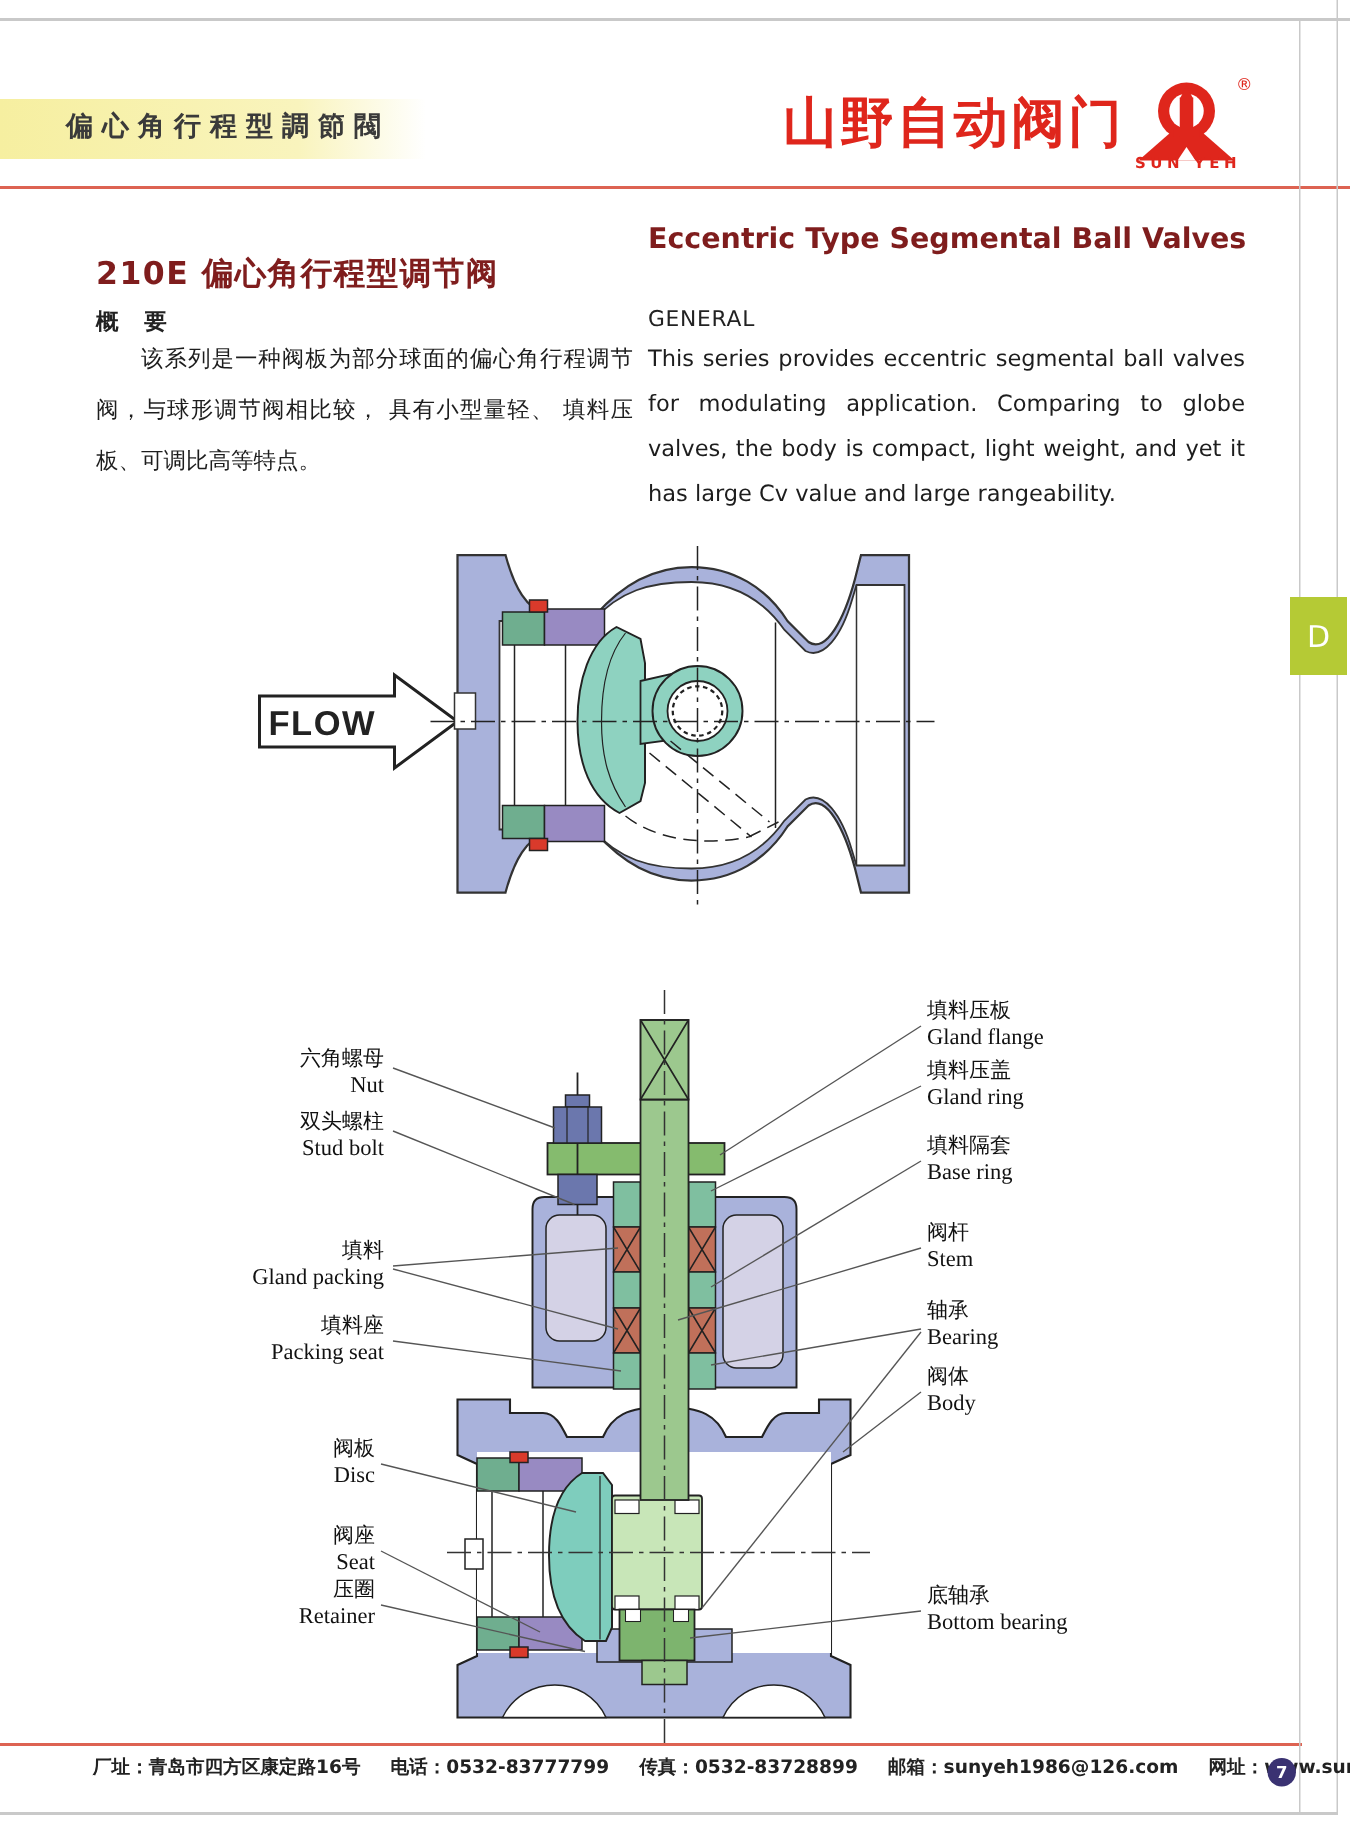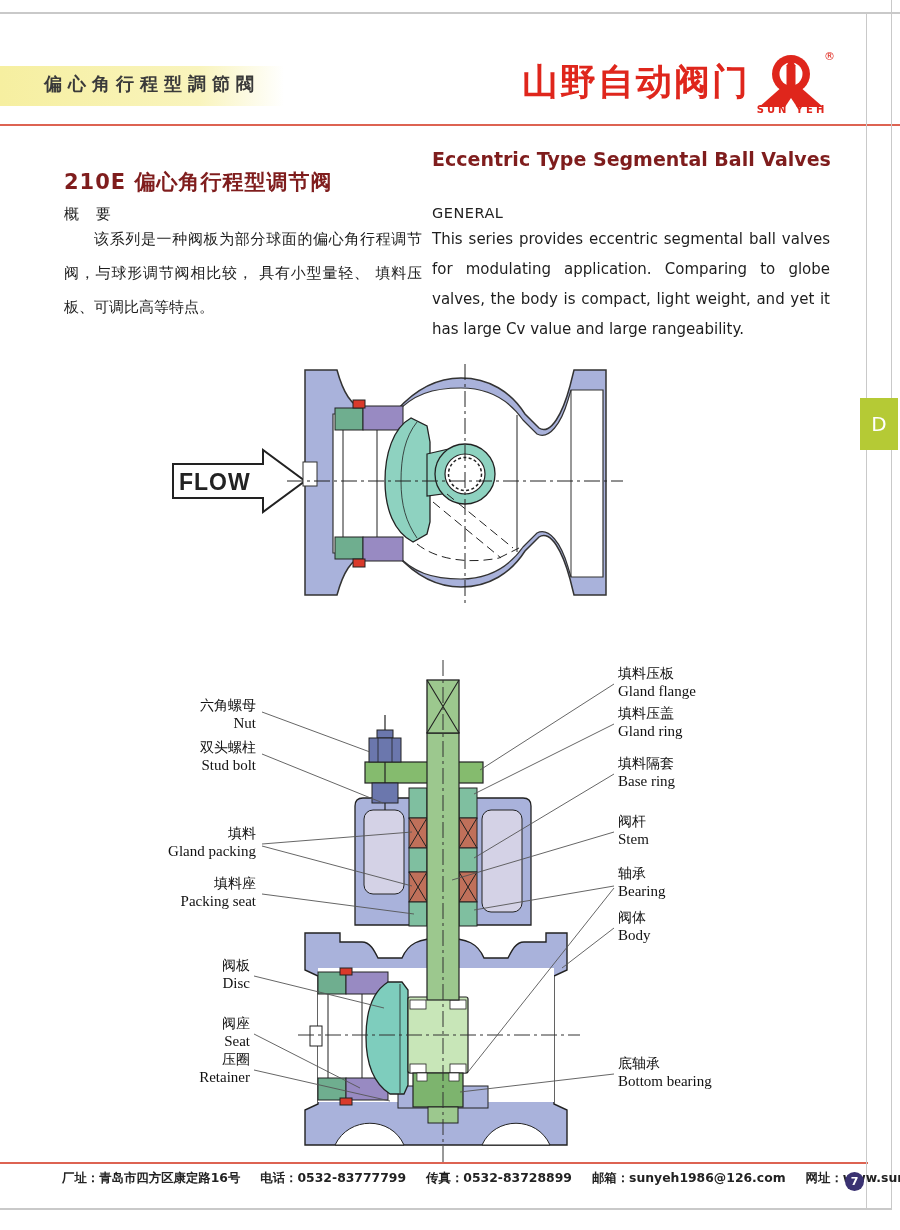--- a/index.html
+++ b/index.html
@@ -20,21 +20,21 @@
   .brand-logo{position:absolute;left:756px;top:52px;}
   .reg{position:absolute;left:824px;top:50px;color:#df261c;font-size:11px;}
   .brand-sub{position:absolute;left:752px;top:104px;width:80px;text-align:center;
      color:#df261c;font-size:10px;font-weight:bold;letter-spacing:3px;}
 
   
   .col-heading{position:absolute;color:#7f1d1d;font-weight:bold;}
   .h-left{left:64px;top:168px;font-size:21px;letter-spacing:1px;}
   .h-right{left:432px;top:148px;font-size:19px;font-weight:600;}
   .sec-label{position:absolute;font-size:15px;color:#222;}
-  .s-left{left:64px;top:205px;font-weight:normal;letter-spacing:6px;}
+  .s-left{left:64px;top:205px;font-weight:bold;letter-spacing:6px;}
   .s-right{left:432px;top:205px;font-size:14.5px;letter-spacing:.5px;}
   .para{position:absolute;text-align:justify;color:#1d1d1d;}
   .p-left{left:64px;top:222px;width:358px;font-size:15px;line-height:34px;text-indent:2em;}
   .p-right{left:432px;top:224px;width:398px;font-size:15px;line-height:30px;}
 
   
   .fig1{position:absolute;left:165px;top:362px;}
   .fig2{position:absolute;left:150px;top:660px;}
   svg text.lbl-zh{font-family:"DejaVu Sans",sans-serif;font-size:14px;fill:#111;}
   svg text.lbl-en{font-family:"Liberation Serif",serif;font-size:15px;fill:#111;}

